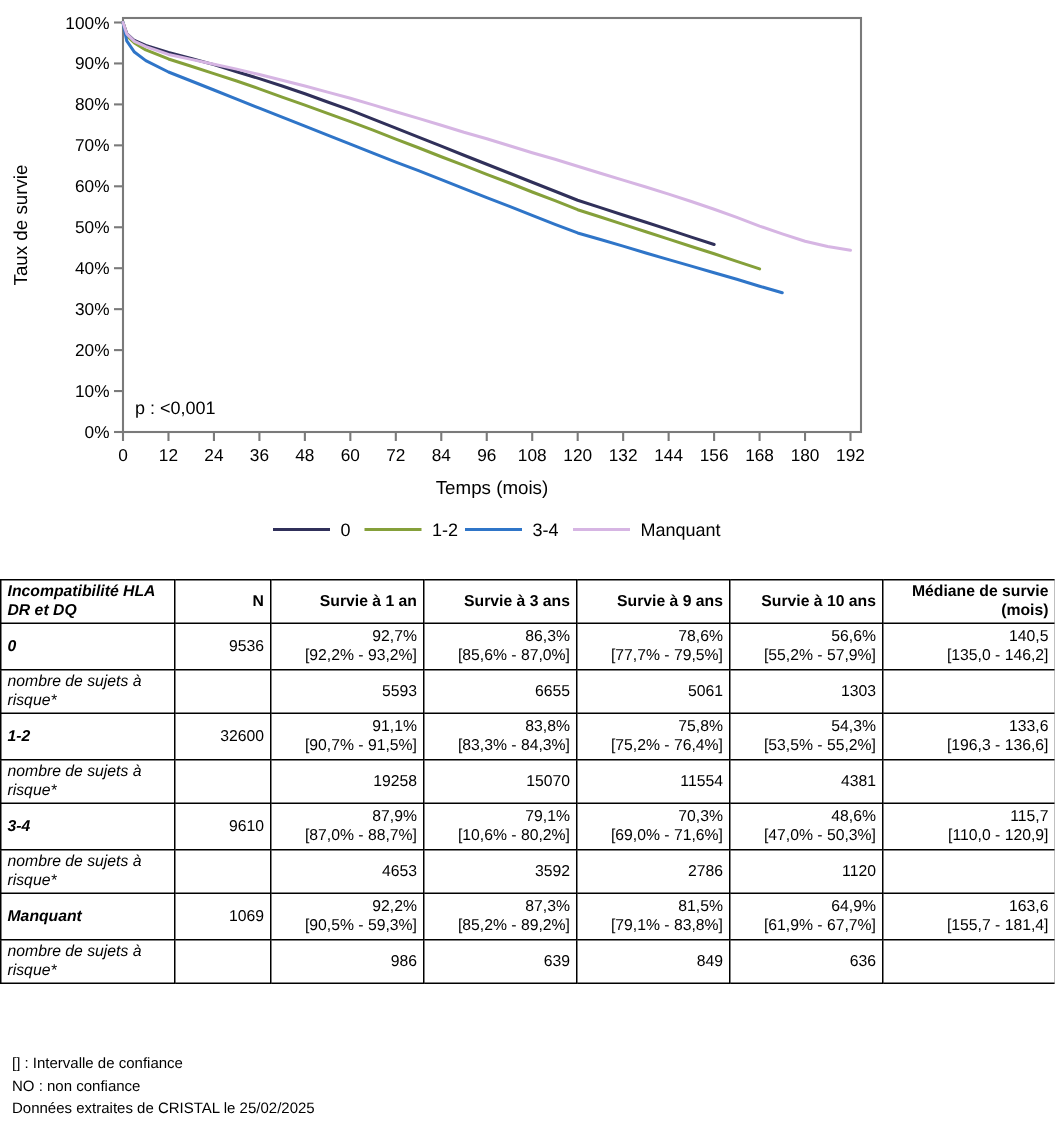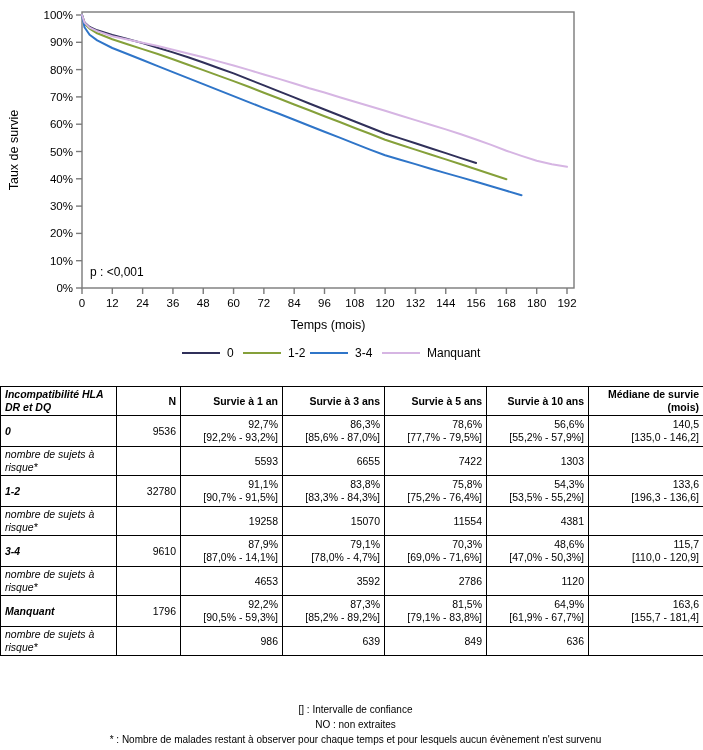--- a/index.html
+++ b/index.html
@@ -18,21 +18,21 @@
   }
   #surv-table .hdr{font-weight:bold;}
   #surv-table .num{text-align:right;}
   #surv-table .lbl{text-align:left;font-style:italic;}
   #surv-table .bold{font-weight:bold;}
   #surv-table tr.row-data{height:31px;}
   #surv-table tr.row-risk{height:27px;}
   #surv-table tr.row-head{height:27px;}
   .ci{display:block;}
   #footnotes{margin:46px 0 0 8px;font-size:10px;line-height:15px;}
-  #footnotes div{white-space:nowrap;text-align:center;}
+  #footnotes div{white-space:nowrap;}
 </style>
 </head>
 <body>
 
 <div id="chart-wrap"><svg width="703" height="372">
       <rect x="82" y="12" width="492" height="276" fill="none" stroke="#7a7a7a" stroke-width="1.4"></rect>
       <line x1="76" y1="288" x2="82" y2="288" stroke="#7a7a7a" stroke-width="1.4"></line>
       <text x="73" y="292" text-anchor="end" font-size="11.5" fill="#000">0%</text>
       <line x1="76" y1="260.7" x2="82" y2="260.7" stroke="#7a7a7a" stroke-width="1.4"></line>
       <text x="73" y="264.7" text-anchor="end" font-size="11.5" fill="#000">10%</text>
@@ -114,97 +114,96 @@
       <col style="width:102px">
       <col style="width:102px">
     <col style="width:115px">
   </colgroup>
   <tbody id="surv-table-body">
       <tr class="row-head">
         <td class="hdr lbl">Incompatibilité HLA DR et DQ</td>
         <td class="hdr num">N</td>
         <td class="hdr num">Survie à 1 an</td>
         <td class="hdr num">Survie à 3 ans</td>
-        <td class="hdr num">Survie à 5 ans</td>
+        <td class="hdr num">Survie à 9 ans</td>
         <td class="hdr num">Survie à 10 ans</td>
         <td class="hdr num">Médiane de survie (mois)</td>
       </tr>
       <tr class="row-data">
         <td class="lbl bold">0</td>
         <td class="num">9536</td>
         <td class="num">92,7%<span class="ci">[92,2% - 93,2%]</span></td>
         <td class="num">86,3%<span class="ci">[85,6% - 87,0%]</span></td>
         <td class="num">78,6%<span class="ci">[77,7% - 79,5%]</span></td>
         <td class="num">56,6%<span class="ci">[55,2% - 57,9%]</span></td>
         <td class="num">140,5<span class="ci">[135,0 - 146,2]</span></td>
       </tr>
       <tr class="row-risk">
         <td class="lbl">nombre de sujets à risque*</td>
         <td class="num"></td>
         <td class="num">5593</td>
         <td class="num">6655</td>
-        <td class="num">7422</td>
+        <td class="num">5061</td>
         <td class="num">1303</td>
         <td class="num"></td>
       </tr>
       <tr class="row-data">
         <td class="lbl bold">1-2</td>
-        <td class="num">32780</td>
+        <td class="num">32600</td>
         <td class="num">91,1%<span class="ci">[90,7% - 91,5%]</span></td>
         <td class="num">83,8%<span class="ci">[83,3% - 84,3%]</span></td>
         <td class="num">75,8%<span class="ci">[75,2% - 76,4%]</span></td>
         <td class="num">54,3%<span class="ci">[53,5% - 55,2%]</span></td>
         <td class="num">133,6<span class="ci">[196,3 - 136,6]</span></td>
       </tr>
       <tr class="row-risk">
         <td class="lbl">nombre de sujets à risque*</td>
         <td class="num"></td>
         <td class="num">19258</td>
         <td class="num">15070</td>
         <td class="num">11554</td>
         <td class="num">4381</td>
         <td class="num"></td>
       </tr>
       <tr class="row-data">
         <td class="lbl bold">3-4</td>
         <td class="num">9610</td>
-        <td class="num">87,9%<span class="ci">[87,0% - 14,1%]</span></td>
-        <td class="num">79,1%<span class="ci">[78,0% - 4,7%]</span></td>
+        <td class="num">87,9%<span class="ci">[87,0% - 88,7%]</span></td>
+        <td class="num">79,1%<span class="ci">[10,6% - 80,2%]</span></td>
         <td class="num">70,3%<span class="ci">[69,0% - 71,6%]</span></td>
         <td class="num">48,6%<span class="ci">[47,0% - 50,3%]</span></td>
         <td class="num">115,7<span class="ci">[110,0 - 120,9]</span></td>
       </tr>
       <tr class="row-risk">
         <td class="lbl">nombre de sujets à risque*</td>
         <td class="num"></td>
         <td class="num">4653</td>
         <td class="num">3592</td>
         <td class="num">2786</td>
         <td class="num">1120</td>
         <td class="num"></td>
       </tr>
       <tr class="row-data">
         <td class="lbl bold">Manquant</td>
-        <td class="num">1796</td>
+        <td class="num">1069</td>
         <td class="num">92,2%<span class="ci">[90,5% - 59,3%]</span></td>
         <td class="num">87,3%<span class="ci">[85,2% - 89,2%]</span></td>
         <td class="num">81,5%<span class="ci">[79,1% - 83,8%]</span></td>
         <td class="num">64,9%<span class="ci">[61,9% - 67,7%]</span></td>
         <td class="num">163,6<span class="ci">[155,7 - 181,4]</span></td>
       </tr>
       <tr class="row-risk">
         <td class="lbl">nombre de sujets à risque*</td>
         <td class="num"></td>
         <td class="num">986</td>
         <td class="num">639</td>
         <td class="num">849</td>
         <td class="num">636</td>
         <td class="num"></td>
       </tr>
     </tbody>
 </table>
 
 <div id="footnotes">
     <div>[] : Intervalle de confiance</div>
-    <div>NO : non extraites</div>
-    <div>* : Nombre de malades restant à observer pour chaque temps et pour lesquels aucun évènement n'est survenu</div>
+    <div>NO : non confiance</div>
     <div>Données extraites de CRISTAL le 25/02/2025</div>
   </div>
 
 </body></html>

